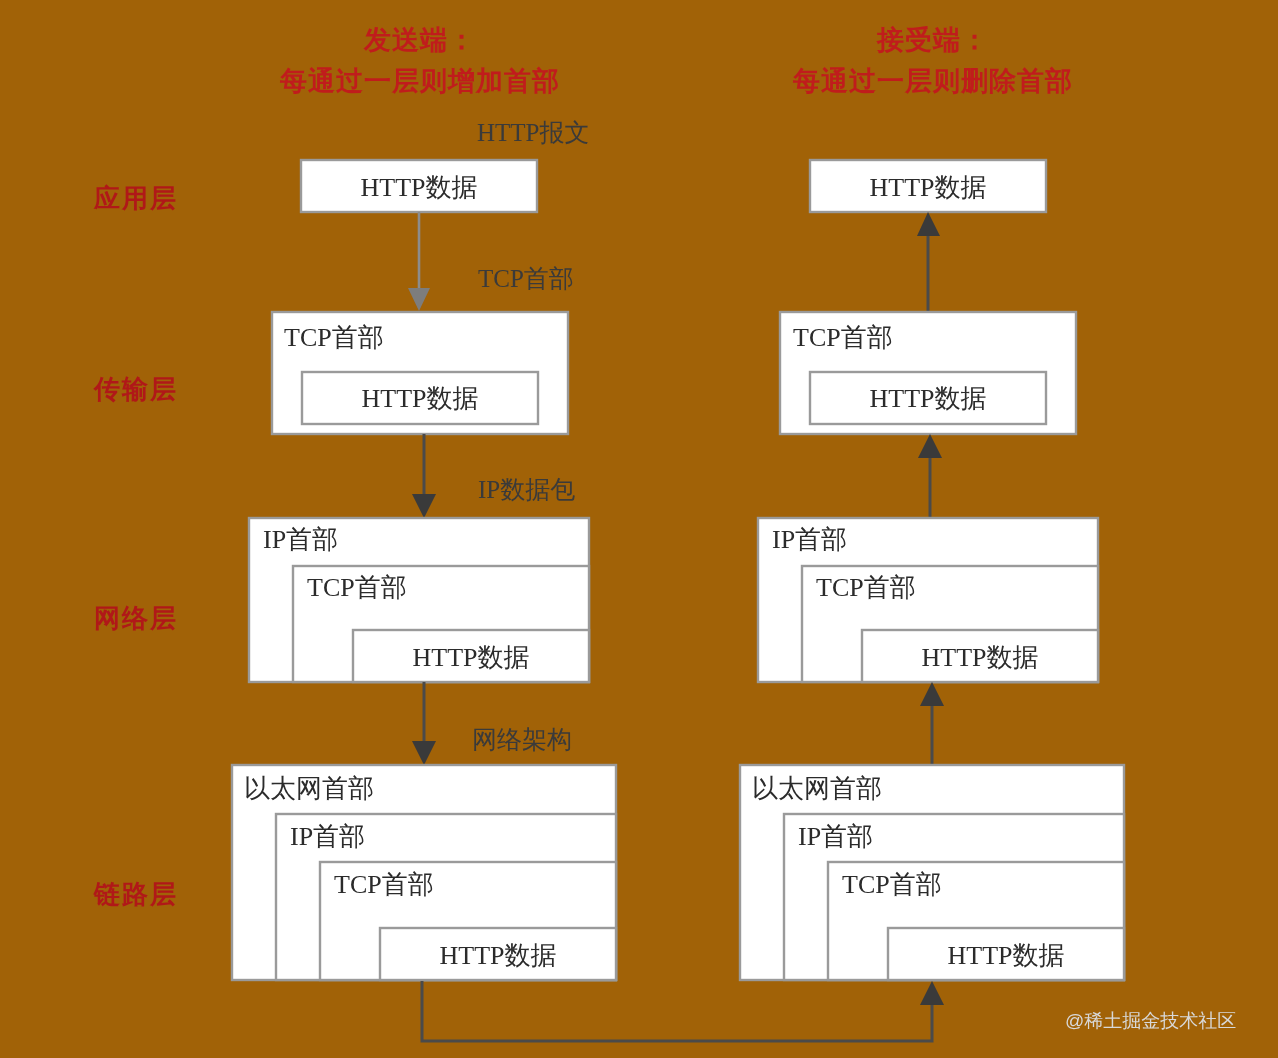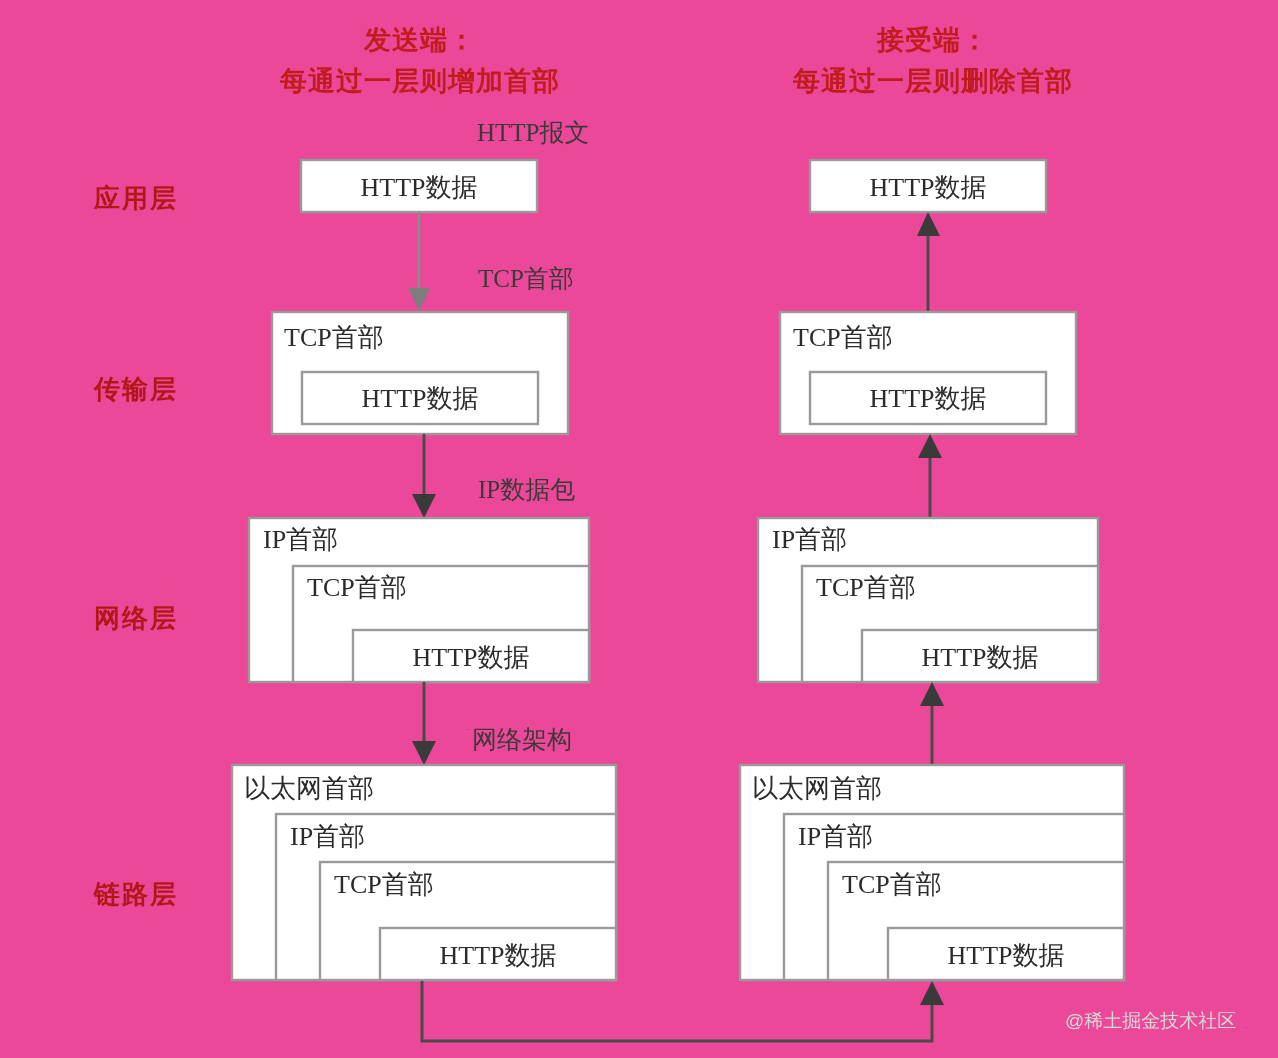--- a/index.html
+++ b/index.html
@@ -8,21 +8,21 @@
     padding: 0;
     background: #ffffff;
   }
   body {
     font-family: "Liberation Sans", "DejaVu Sans", sans-serif;
   }
   #diagram-root {
     position: relative;
     width: 1278px;
     height: 1058px;
-    background: #ec4899;
+    background: #a16207;
     overflow: hidden;
   }
   svg.diagram-canvas {
     position: absolute;
     left: 0;
     top: 0;
     width: 1278px;
     height: 1058px;
     display: block;
   }

